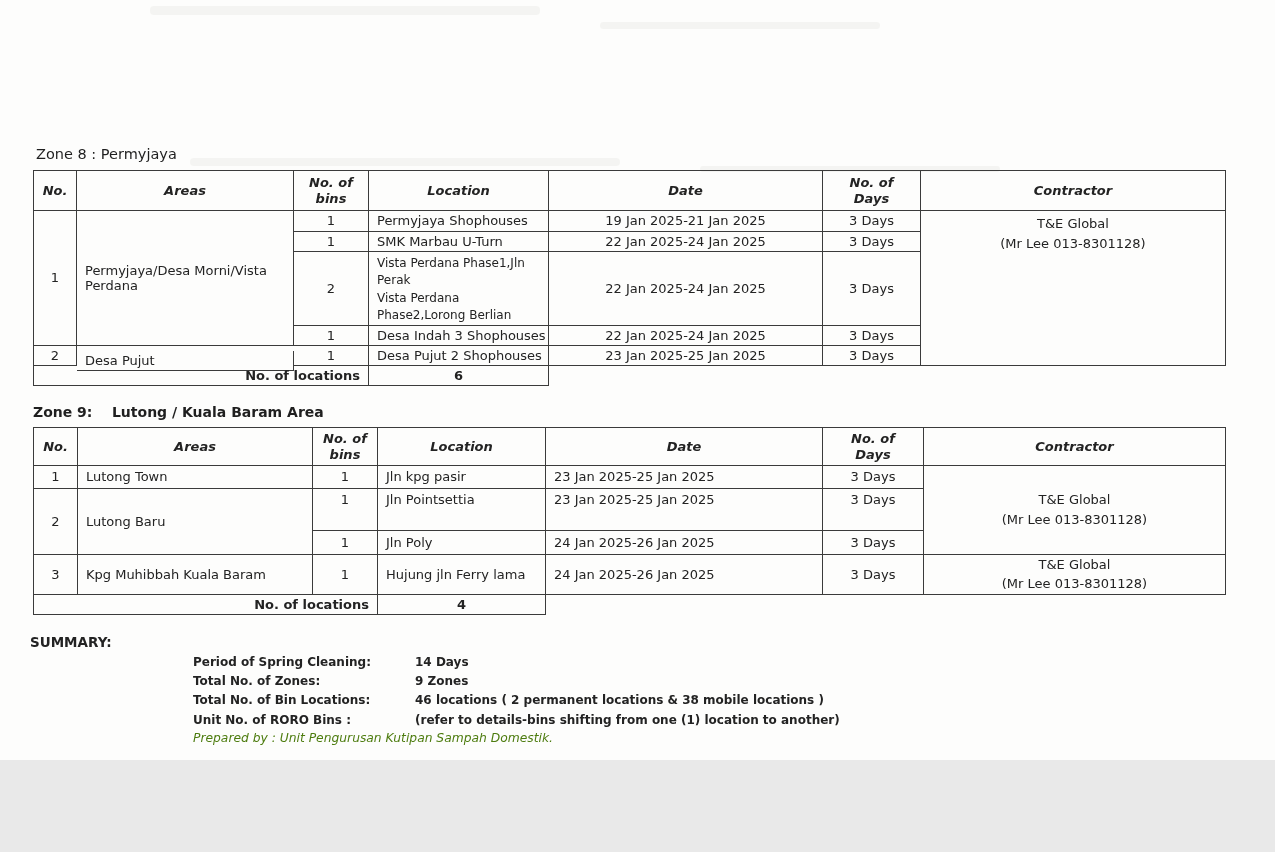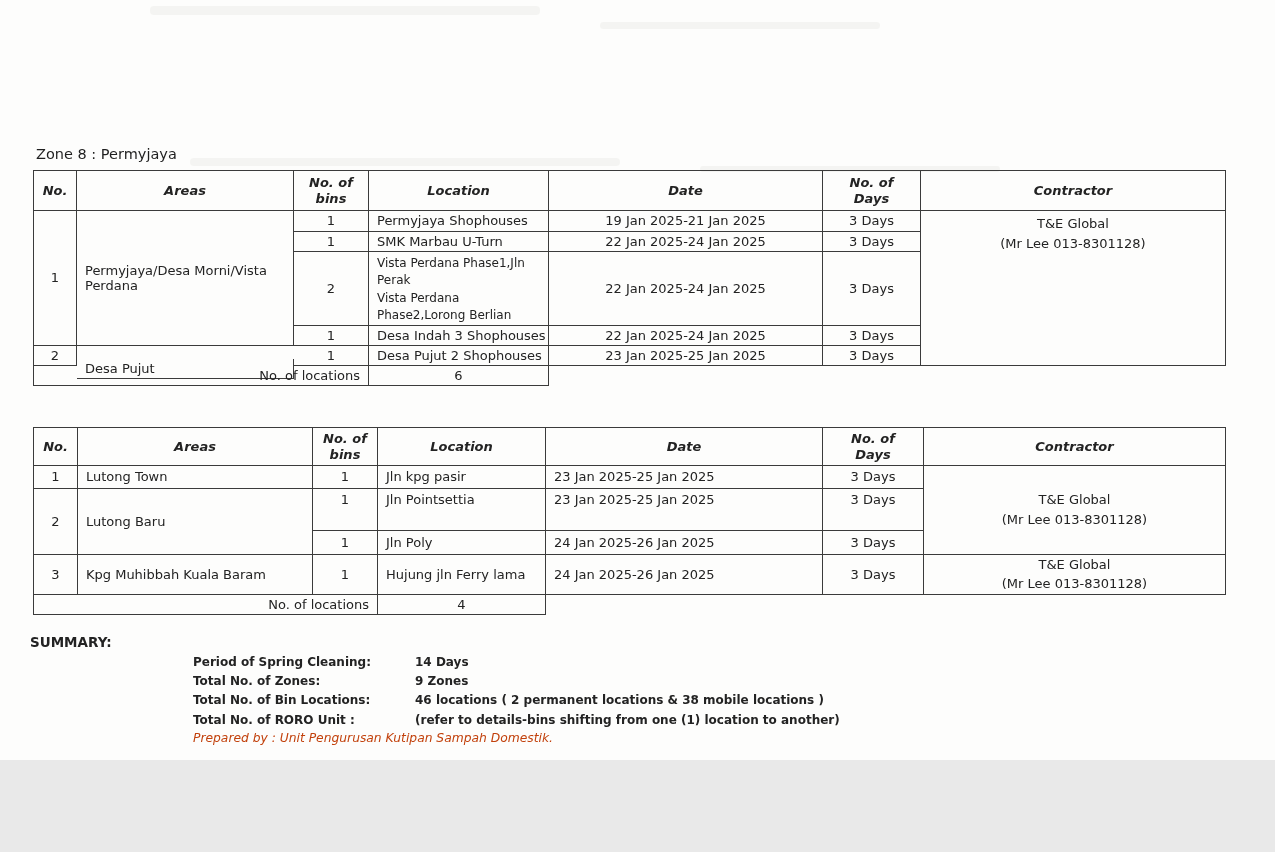--- a/index.html
+++ b/index.html
@@ -9,26 +9,26 @@
   .zlabel{position:absolute;font-size:14px;color:#1f1f1f;white-space:pre;}
   .tbl{position:absolute;border-top:1.6px solid #3b3b3b;border-left:1.6px solid #3b3b3b;}
   .cell{position:absolute;box-sizing:border-box;border-right:1.6px solid #3b3b3b;border-bottom:1.6px solid #3b3b3b;
         display:flex;align-items:center;justify-content:center;font-size:13px;line-height:1.18;
         text-align:center;overflow:hidden;}
   .hdr{font-weight:bold;font-style:italic;white-space:pre-line;font-size:13px;}
   .left{justify-content:flex-start;text-align:left;padding-left:8px;}
   .top{align-items:flex-start;padding-top:3px;}
   .pre{white-space:pre-line;}
   .small{font-size:12px;line-height:1.45;}
-  .bold{font-weight:normal;}
+  .bold{font-weight:bold;}
   #summary-heading{position:absolute;left:30px;top:634px;font-weight:bold;font-size:13.5px;}
   #summary{position:absolute;left:193px;top:652px;}
   .sumrow{display:flex;height:19.4px;align-items:center;font-weight:bold;font-size:12px;}
   .sumlabel{width:222px;}
-  #prepared{position:absolute;left:193px;top:731px;font-style:italic;font-size:12.3px;color:#c2410c;}
+  #prepared{position:absolute;left:193px;top:731px;font-style:italic;font-size:12.3px;color:#4d7c0f;}
   #pagenum{position:absolute;left:1236px;top:803px;font-size:15px;color:#2c2c38;}
 </style>
 </head>
 <body>
 
 <div id="page">
 
   <div class="streak" style="left:150px;top:6px;width:390px;height:9px;"></div>
   <div class="streak" style="left:600px;top:22px;width:280px;height:7px;"></div>
   <div class="streak" style="left:190px;top:158px;width:430px;height:8px;"></div>
@@ -45,21 +45,21 @@
     <div class="cell hdr" style="left:335px;top:0;width:180px;height:40px;">Location</div>
     <div class="cell hdr" style="left:515px;top:0;width:274px;height:40px;">Date</div>
     <div class="cell hdr" style="left:789px;top:0;width:98px;height:40px;">No. of
 Days</div>
     <div class="cell hdr" style="left:887px;top:0;width:305px;height:40px;">Contractor</div>
 
     <div class="cell" style="left:0;top:40px;width:43px;height:135px;">1</div>
     <div class="cell left pre" style="left:43px;top:40px;width:217px;height:135px;">Permyjaya/Desa Morni/Vista
 Perdana</div>
     <div class="cell" style="left:0;top:175px;width:43px;height:20px;">2</div>
-    <div class="cell left" style="left:43px;top:188px;width:217px;height:20px;">Desa Pujut</div>
+    <div class="cell left" style="left:43px;top:180px;width:217px;height:20px;">Desa Pujut</div>
 
     <div class="cell" style="left:260px;top:40px;width:75px;height:21px;">1</div>
     <div class="cell" style="left:260px;top:61px;width:75px;height:20px;">1</div>
     <div class="cell" style="left:260px;top:81px;width:75px;height:74px;">2</div>
     <div class="cell" style="left:260px;top:155px;width:75px;height:20px;">1</div>
     <div class="cell" style="left:260px;top:175px;width:75px;height:20px;">1</div>
 
     <div class="cell left" style="left:335px;top:40px;width:180px;height:21px;">Permyjaya Shophouses</div>
     <div class="cell left" style="left:335px;top:61px;width:180px;height:20px;">SMK Marbau U-Turn</div>
     <div class="cell left top pre small" style="left:335px;top:81px;width:180px;height:74px;">Vista Perdana Phase1,Jln
@@ -81,20 +81,21 @@
     <div class="cell" style="left:789px;top:155px;width:98px;height:20px;">3 Days</div>
     <div class="cell" style="left:789px;top:175px;width:98px;height:20px;">3 Days</div>
 
     <div class="cell top pre" style="left:887px;top:40px;width:305px;height:155px;line-height:1.55;">T&amp;E Global
 (Mr Lee 013-8301128)</div>
 
     <div class="cell bold" style="left:0;top:195px;width:335px;height:20px;justify-content:flex-end;padding-right:8px;">No. of locations</div>
     <div class="cell bold" style="left:335px;top:195px;width:180px;height:20px;">6</div>
   </div>
 
+  <div class="zlabel bold" style="left:33px;top:404px;font-weight:bold;">Zone 9:    Lutong / Kuala Baram Area</div>
 
   <div class="tbl" style="left:33px;top:427px;width:1192px;height:187px;">
 
     <div class="cell hdr" style="left:0;top:0;width:44px;height:38px;">No.</div>
     <div class="cell hdr" style="left:44px;top:0;width:235px;height:38px;">Areas</div>
     <div class="cell hdr" style="left:279px;top:0;width:65px;height:38px;">No. of
 bins</div>
     <div class="cell hdr" style="left:344px;top:0;width:168px;height:38px;">Location</div>
     <div class="cell hdr" style="left:512px;top:0;width:277px;height:38px;">Date</div>
     <div class="cell hdr" style="left:789px;top:0;width:101px;height:38px;">No. of
@@ -147,21 +148,21 @@
     </div>
     <div class="sumrow">
       <span class="sumlabel">Total No. of Zones:</span>
       <span>9 Zones</span>
     </div>
     <div class="sumrow">
       <span class="sumlabel">Total No. of Bin Locations:</span>
       <span>46 locations ( 2 permanent locations &amp; 38 mobile locations )</span>
     </div>
     <div class="sumrow">
-      <span class="sumlabel">Total No. of RORO Unit :</span>
+      <span class="sumlabel">Unit No. of RORO Bins :</span>
       <span>(refer to details-bins shifting from one (1) location to another)</span>
     </div>
   </div>
 
   <div id="prepared">Prepared by : Unit Pengurusan Kutipan Sampah Domestik.</div>
 
   <div id="pagenum">4</div>
 
 </div>
 

